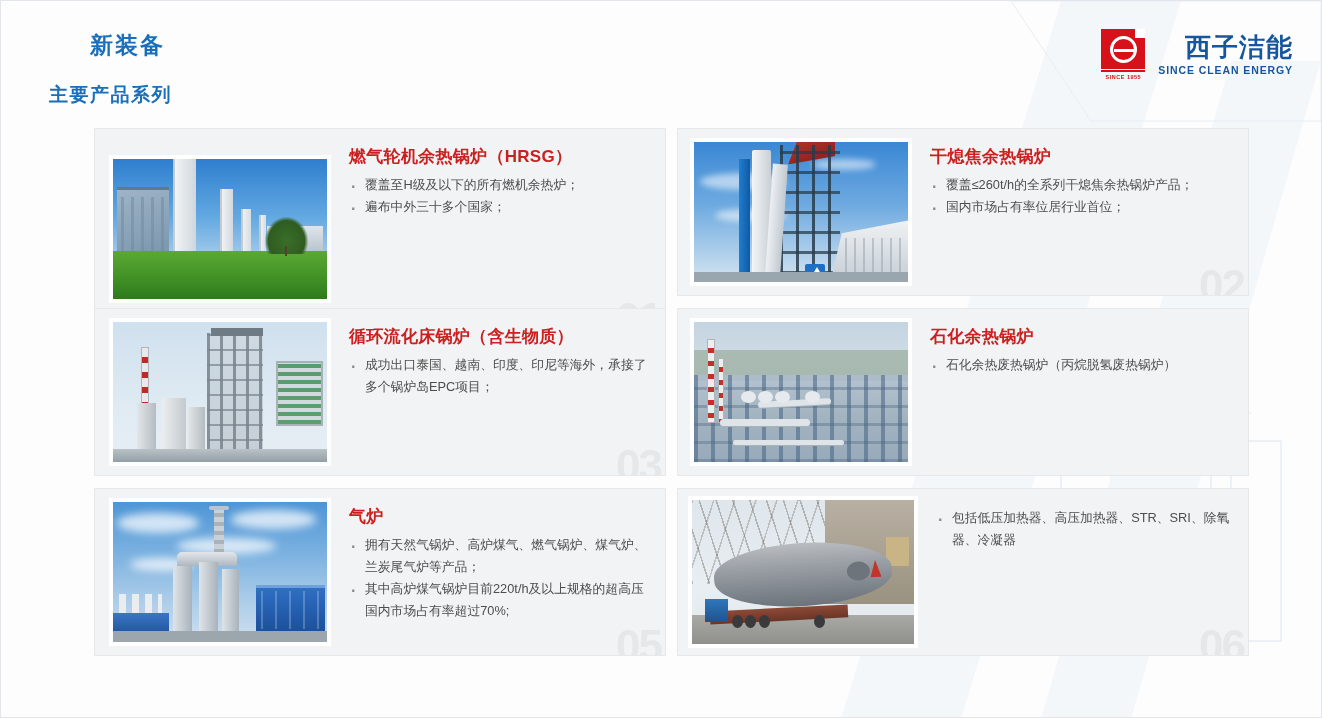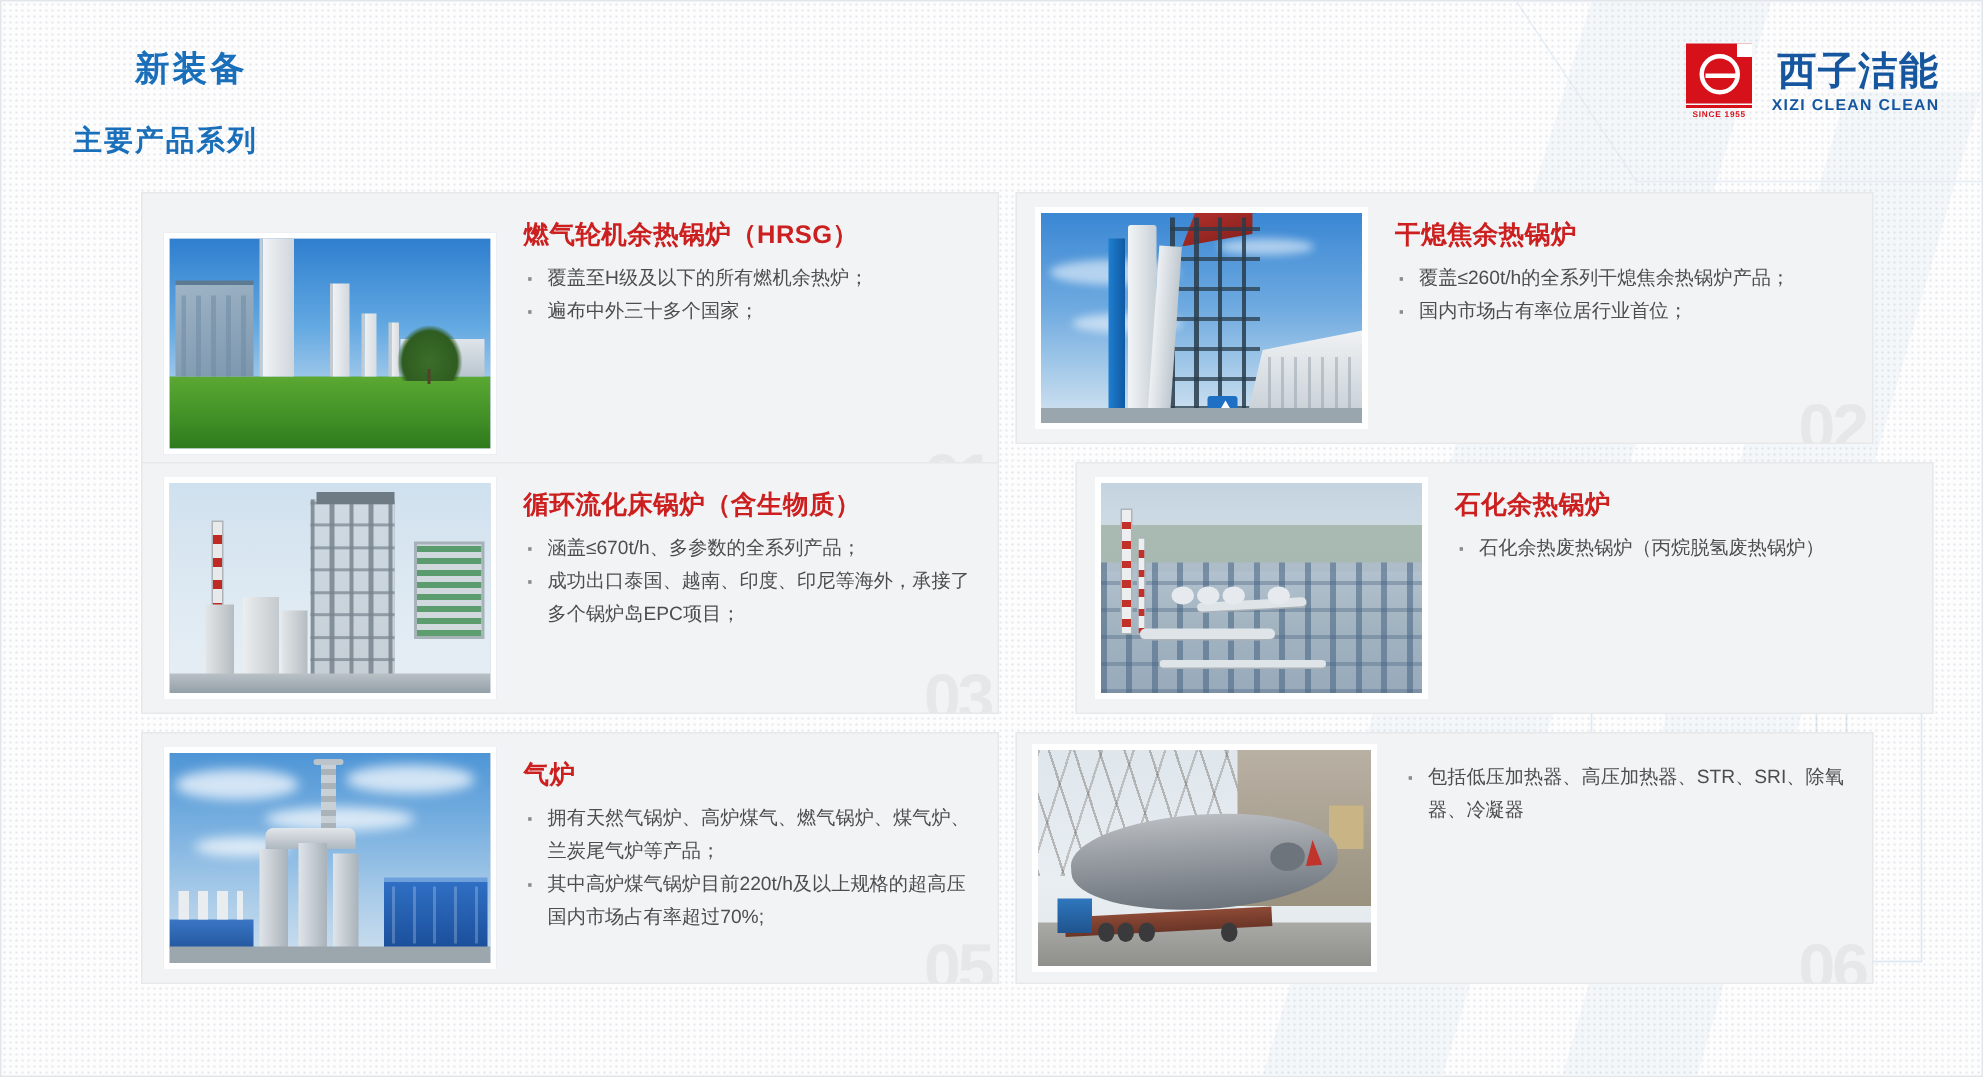--- a/index.html
+++ b/index.html
@@ -308,21 +308,21 @@
     <div class="logo-mark">
       <div class="logo-sq">
         <div class="logo-bar-top"></div>
         <div class="logo-ring"></div>
       </div>
       <div class="logo-since-line"></div>
       <div class="logo-since">SINCE 1955</div>
     </div>
     <div>
       <div class="logo-text-cn">西子洁能</div>
-      <div class="logo-text-en">XIZI CLEAN CLEAN</div>
+      <div class="logo-text-en">SINCE CLEAN ENERGY</div>
     </div>
   </div>
 
   <div class="grid">
 
     <div class="card" style="left:93px; top:127px; width:572px; height:201px;">
       <div class="photo-wrap">
         <div class="photo p1">
           <div class="sky"></div>
           <div class="ground"></div>
@@ -382,28 +382,27 @@
           <div class="redstack"></div>
           <div class="silo si1"></div>
           <div class="silo si2"></div>
           <div class="silo si3"></div>
           <div class="base"></div>
         </div>
       </div>
       <div class="card-body">
         <div class="card-title">循环流化床锅炉（含生物质）</div>
         <ul class="bullets">
-          <li>涵盖≤670t/h、多参数的全系列产品；</li>
           <li>成功出口泰国、越南、印度、印尼等海外，承接了多个锅炉岛EPC项目；</li>
         </ul>
         <div class="watermark">03</div>
       </div>
     </div>
 
-    <div class="card right" style="left:676px; top:307px; width:572px; height:168px;margin-left:40px;">
+    <div class="card right" style="left:676px; top:307px; width:572px; height:168px;">
       <div class="photo-wrap">
         <div class="photo p4">
           <div class="sky"></div>
           <div class="far"></div>
           <div class="plant"></div>
           <div class="rstack r1"></div>
           <div class="rstack r2"></div>
           <div class="pipe pp3"></div>
           <div class="pipe pp1"></div>
           <div class="pipe pp2"></div>

